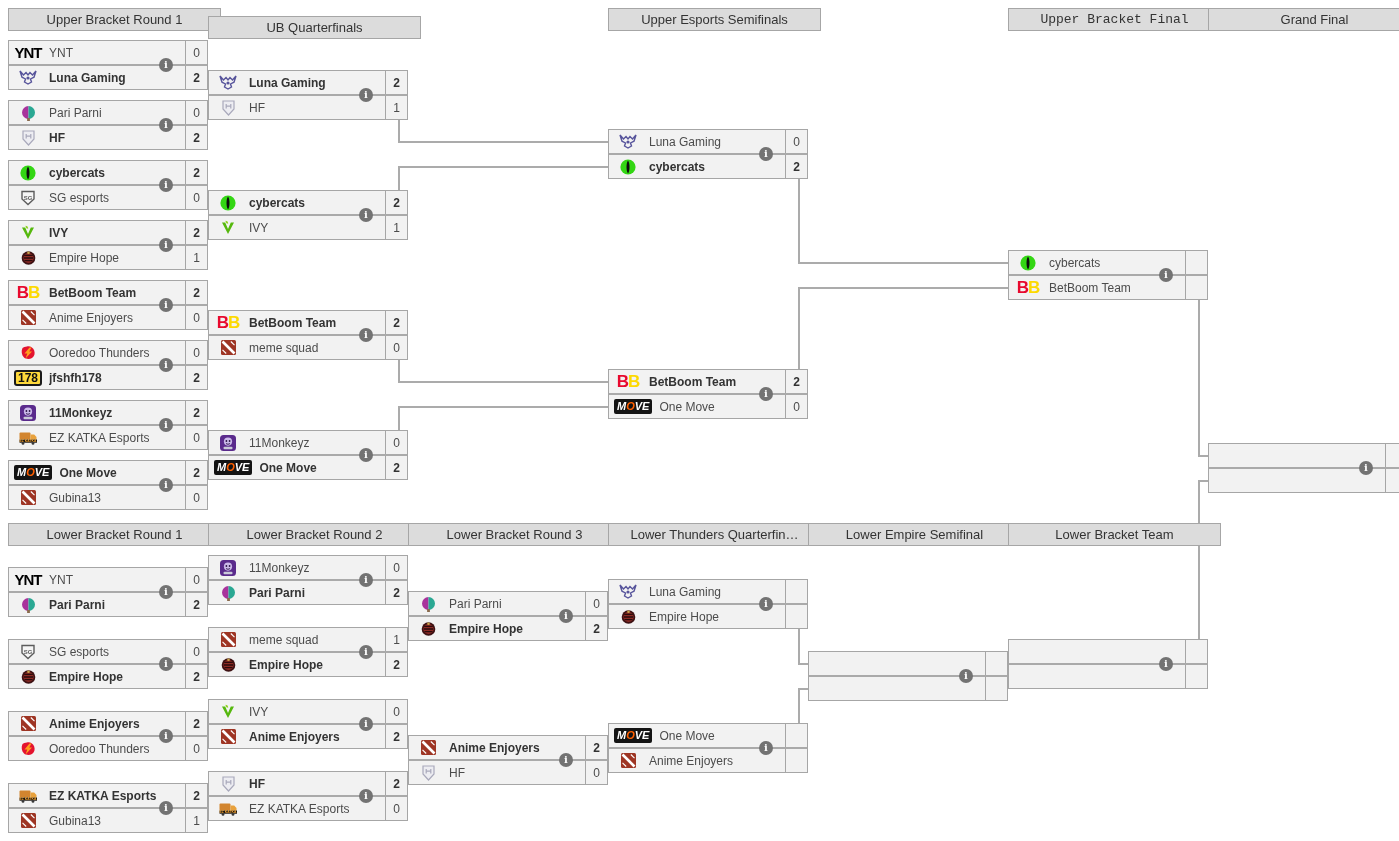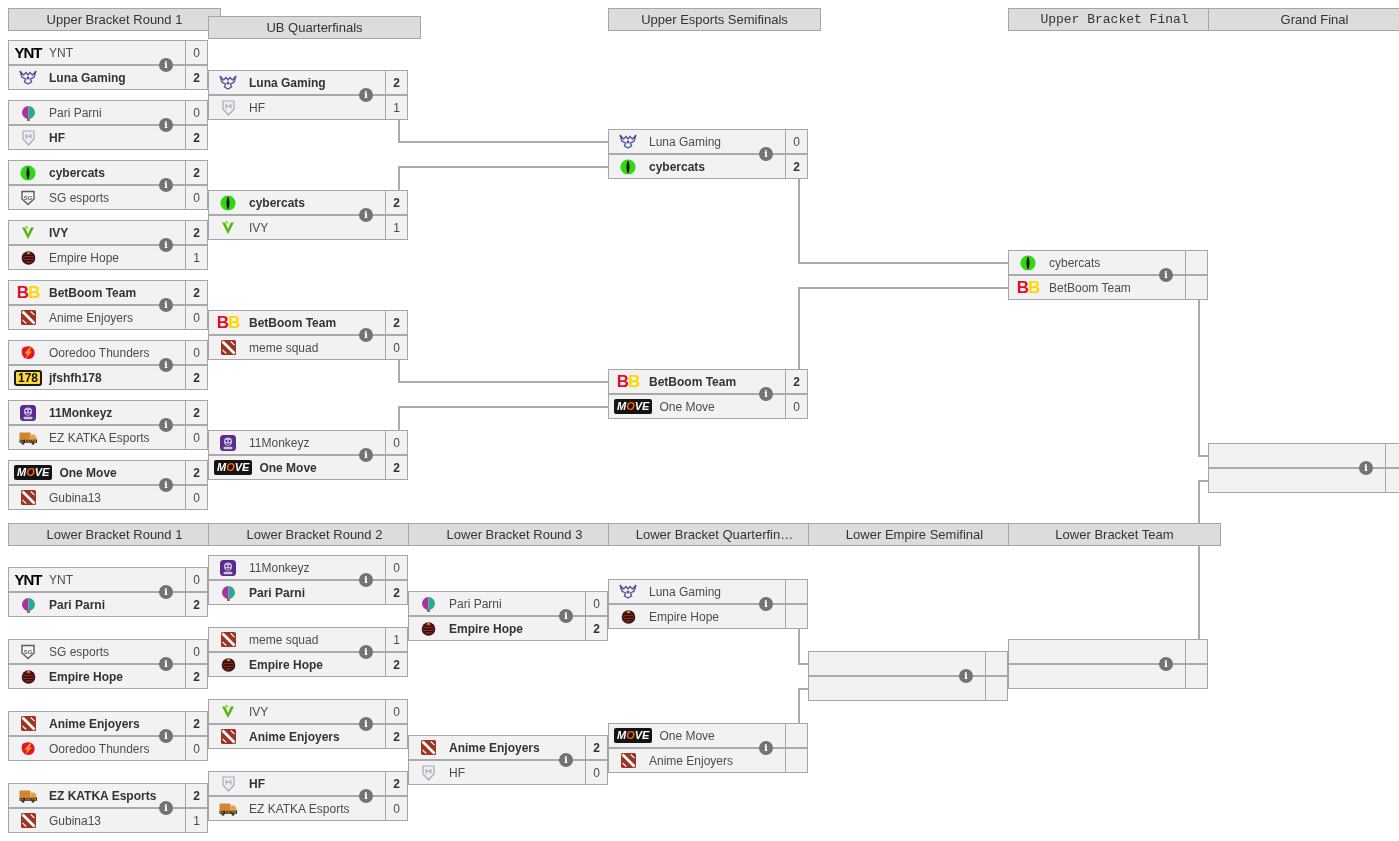--- a/index.html
+++ b/index.html
@@ -118,21 +118,21 @@
     <div class="wire" style="left: 598px; top: 734.5px; width: 12px; height: 2px;"></div>
     <div class="wire" style="left: 998px; top: 650.5px; width: 12px; height: 2px;"></div>
     <div class="round-header" style="left: 8px; top: 8px;">Upper Bracket Round 1</div>
     <div class="round-header" style="left: 208px; top: 8px; margin-top: 8px;">UB Quarterfinals</div>
     <div class="round-header" style="left: 608px; top: 8px;">Upper Esports Semifinals</div>
     <div class="round-header" style="left: 1008px; top: 8px; font-family: Liberation Mono, monospace;">Upper Bracket Final</div>
     <div class="round-header" style="left: 1208px; top: 8px;">Grand Final</div>
     <div class="round-header" style="left: 8px; top: 523px;">Lower Bracket Round 1</div>
     <div class="round-header" style="left: 208px; top: 523px;">Lower Bracket Round 2</div>
     <div class="round-header" style="left: 408px; top: 523px;">Lower Bracket Round 3</div>
-    <div class="round-header" style="left: 608px; top: 523px;">Lower Bracket Quarterfin…</div>
+    <div class="round-header" style="left: 608px; top: 523px;">Lower Thunders Quarterfin…</div>
     <div class="round-header" style="left: 808px; top: 523px;">Lower Empire Semifinal</div>
     <div class="round-header" style="left: 1008px; top: 523px;">Lower Bracket Team</div>
     <div class="match" style="left: 8px; top: 40px;">
     <div class="team-row top">
       <span class="icon-slot">
           <span class="wordmark" style="font-size:15px;font-weight:800;letter-spacing:-1px;color:#000">YNT</span>
         </span>
       <span class="team-name">YNT</span>
       <span class="score-cell">0</span>
     </div>

